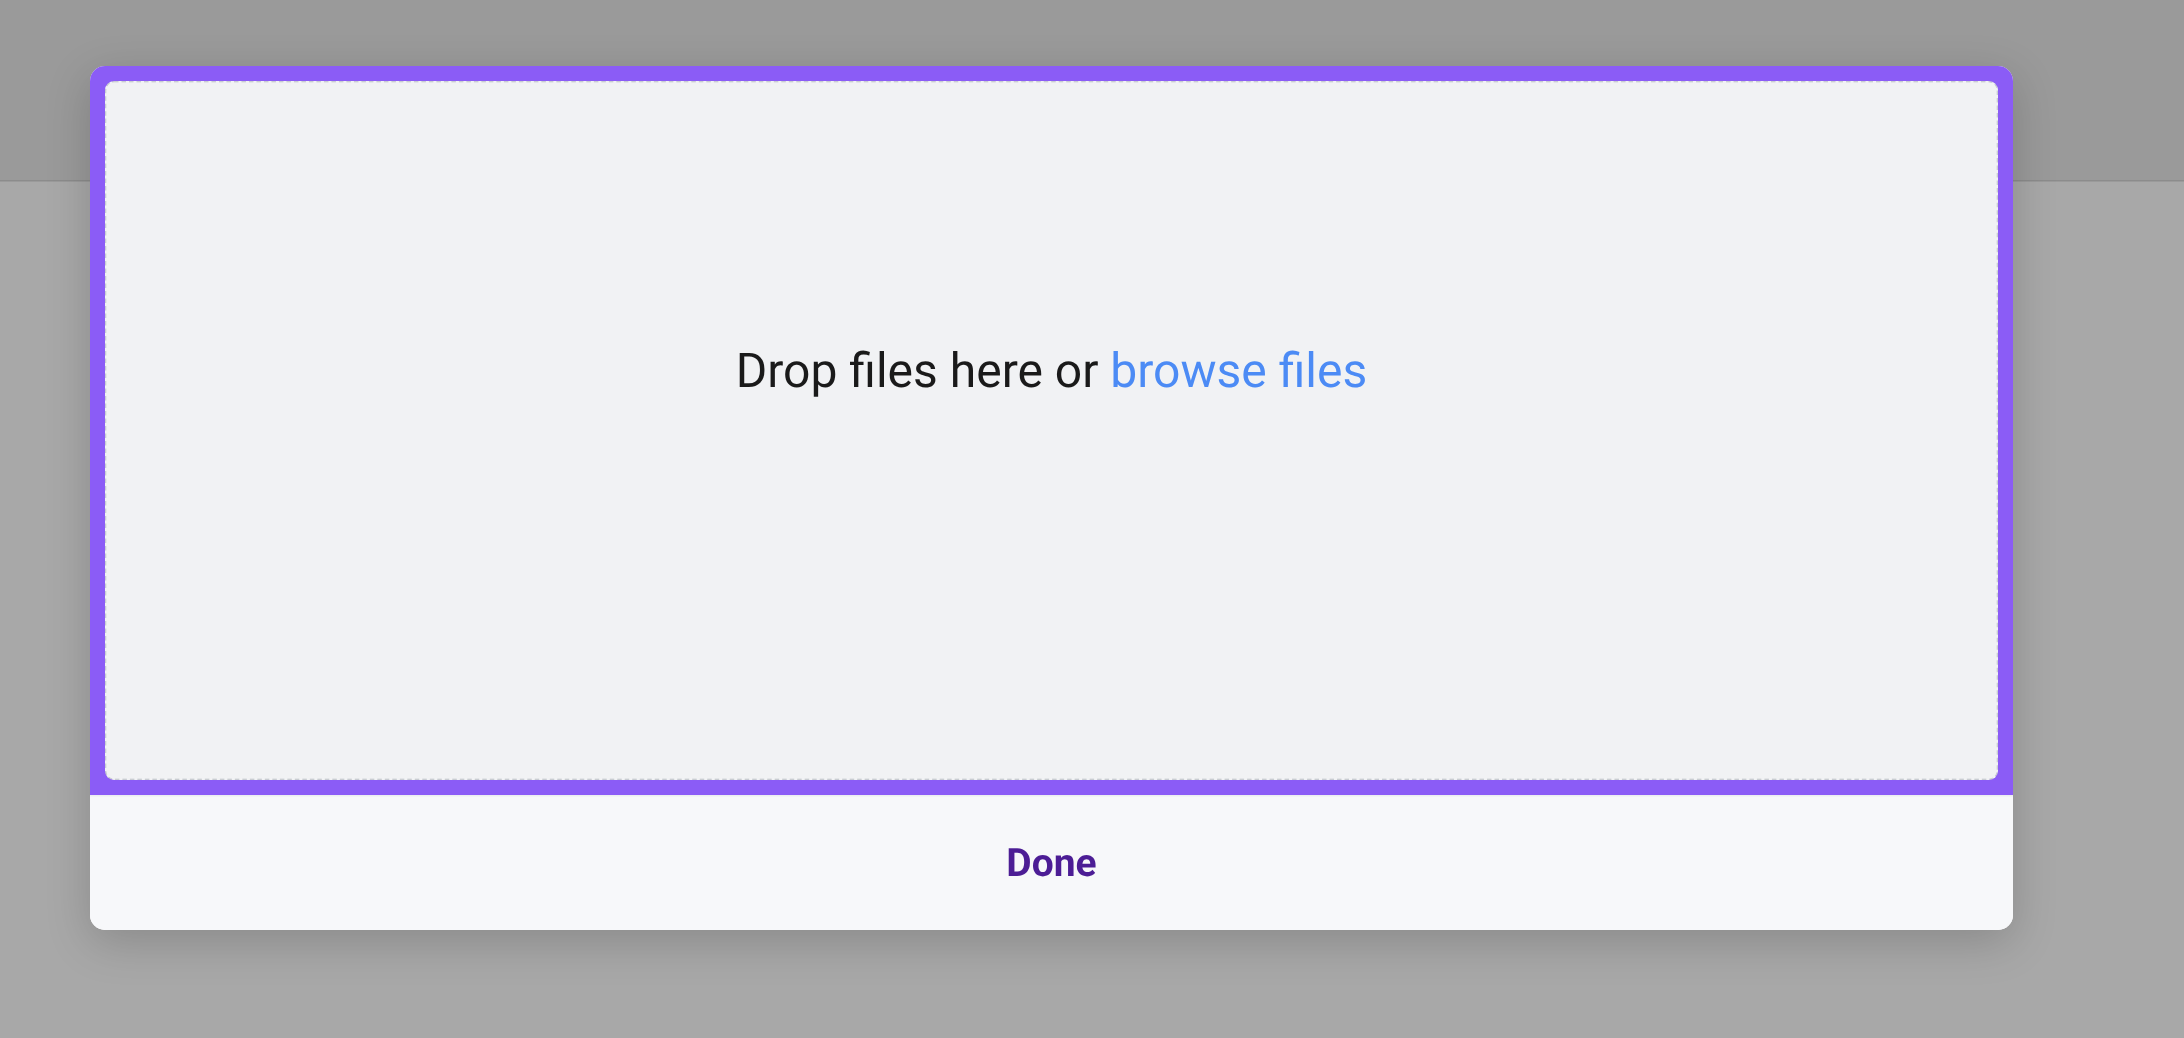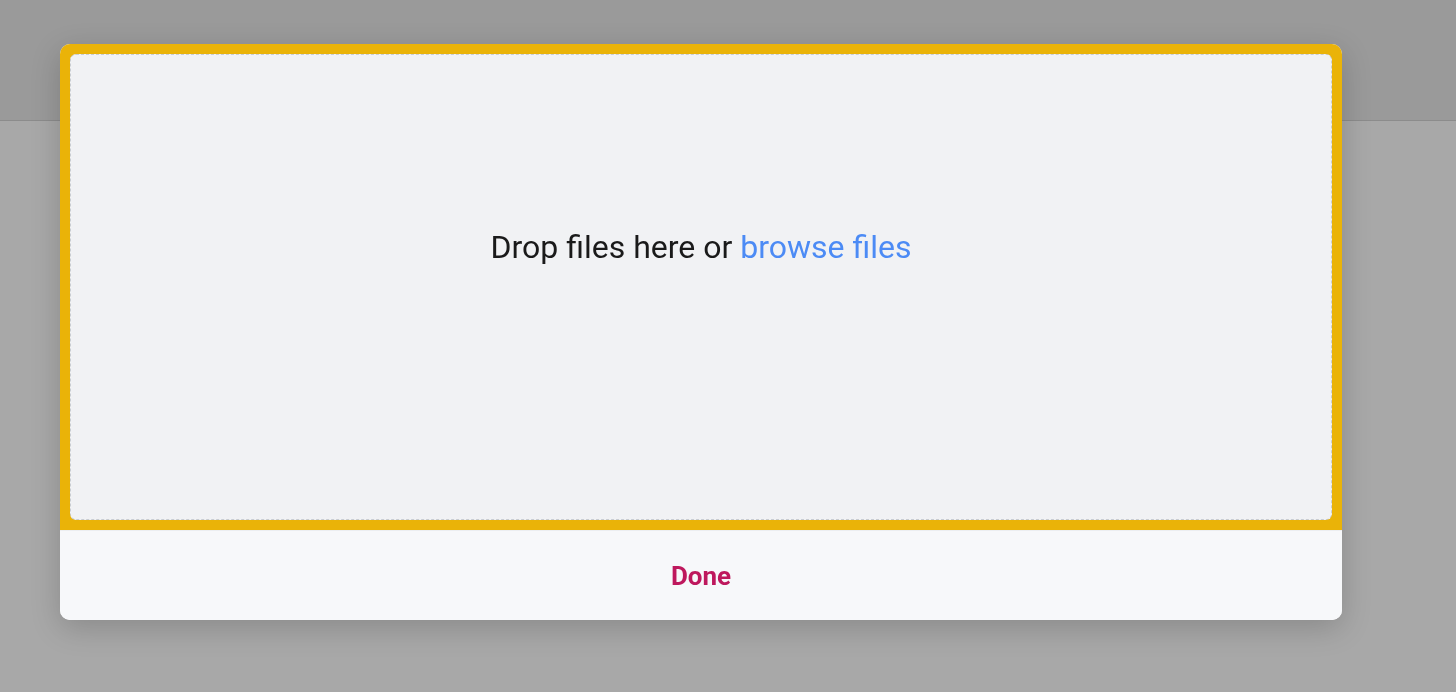--- a/index.html
+++ b/index.html
@@ -43,21 +43,21 @@
       right: 118px;
       width: 1282px;
       background: #ffffff;
       border-radius: 10px;
       box-shadow: 0 8px 30px rgba(0,0,0,0.18);
       overflow: hidden;
     }
     
     .dropzone-wrapper {
       padding: 10px 10px 10px 10px;
-      background: #eab308;
+      background: #8b5cf6;
     }
     
     .dropzone {
       border: 1px dashed #c9cdd2;
       border-radius: 6px;
       background: #f1f2f4;
       height: 466px;
       display: flex;
       align-items: center;
       justify-content: center;
@@ -84,21 +84,21 @@
       display: flex;
       align-items: center;
       justify-content: center;
     }
     
     .done-button {
       background: transparent;
       border: none;
       font-size: 26px;
       font-weight: 700;
-      color: #be185d;
+      color: #4c1d95;
       cursor: pointer;
       font-family: inherit;
       padding: 8px 20px;
     }
   </style>
 </head>
 <body>
 
 <div class="backdrop-top"></div>
 <div class="backdrop-bottom-strip"></div>

